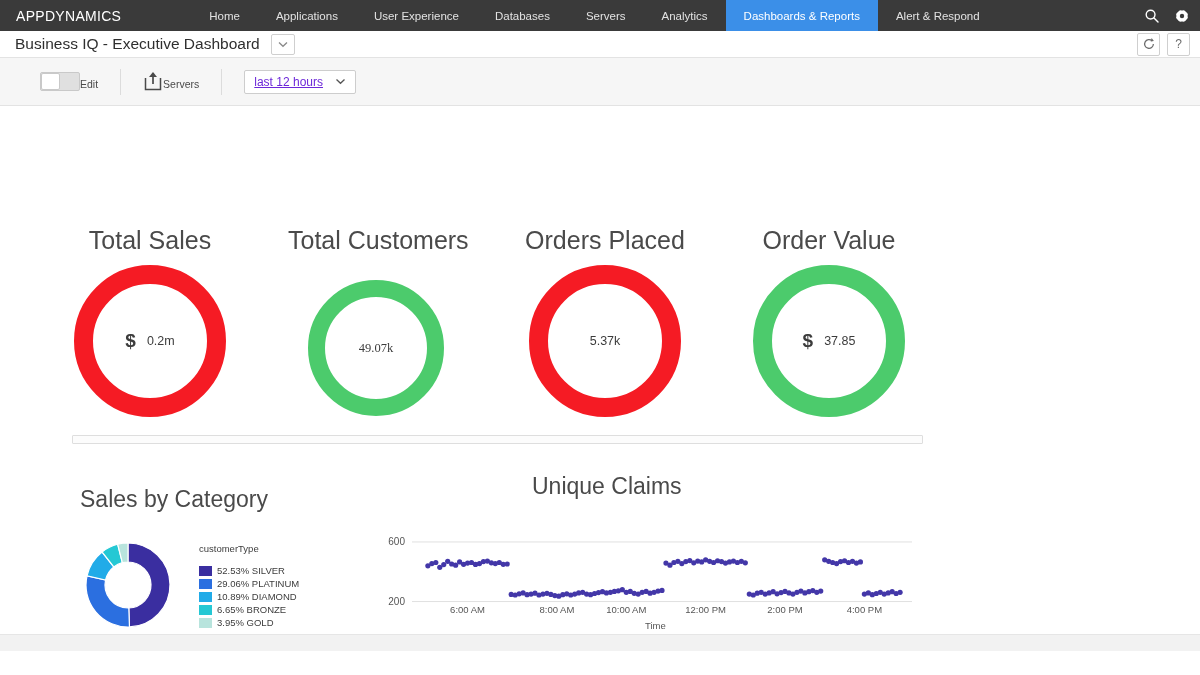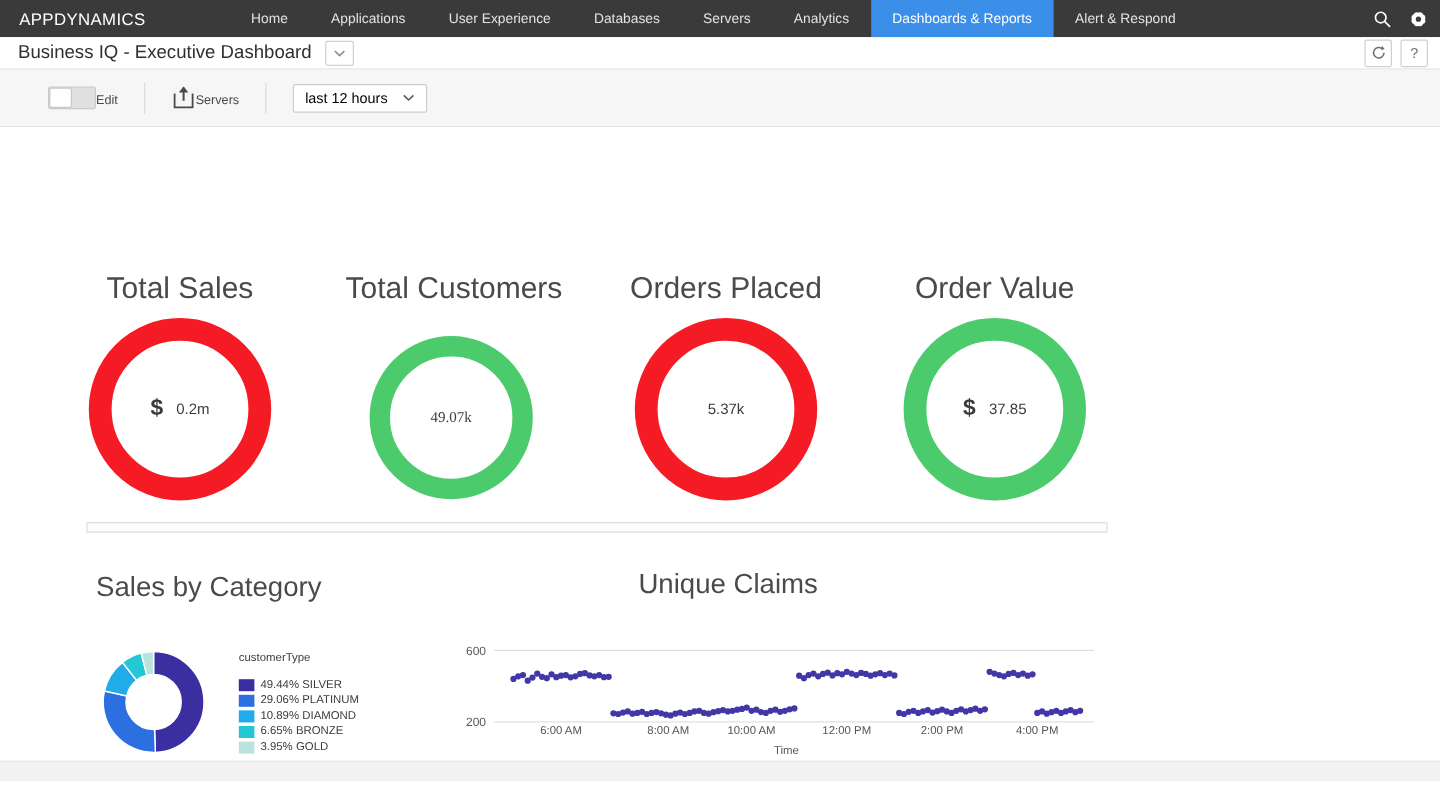--- a/index.html
+++ b/index.html
@@ -78,21 +78,21 @@
     background: #ffffff; border: 1px solid #c9c9c9; border-radius: 2px;
   }
   .tb-label { font-size: 10.5px; color: #4a4a4a; margin-top: 4px; }
   .exp-ico { width: 20px; height: 21px; }
   .timesel {
     margin-left: 22px; height: 24px; min-width: 96px;
     border: 1px solid #cdcdcd; border-radius: 2px; background: #fff;
     display: flex; align-items: center; justify-content: space-between;
     padding: 0 9px; gap: 12px; cursor: pointer;
   }
-  .timesel span { font-size: 12px; color: #000000; }
+  .timesel span { font-size: 12px; color: #6d28d9; text-decoration: underline; }
 
   
   .canvas { position: relative; height: 545px; background: #fff; }
 
   .kpi { position: absolute; text-align: center; }
   .kpi-title {
     font-size: 25px; color: #4a4a4a; font-weight: 400;
     white-space: nowrap; line-height: 1;
   }
   .ring {
@@ -247,37 +247,37 @@
           <div class="ring-inner">
             <span class="cur">$</span>
             <span class="val">37.85</span>
           </div>
         </div>
       </div>
     </div>
 
   <div class="divider-widget"></div>
 
-  <div class="panel-title" style="left:80px; top:372px;">Sales by Category</div>
+  <div class="panel-title" style="left:80px; top:382px;">Sales by Category</div>
   <div class="panel-title" style="left:532px; top:369px;">Unique Claims</div>
 
   <svg id="donut" width="108" height="108" viewBox="0 0 108 108" style="position:absolute; left:74px; top:425px;">
       <path d="M54,12 A42,42 0 0 1 55.464460063772414,95.9744607674907 L54.801966225399184,76.98601422981633 A23,23 0 0 0 54,31 Z" fill="#3a2ea0" stroke="#ffffff" stroke-width="1.2"></path>
       <path d="M55.464460063772414,95.9744607674907 A42,42 0 0 1 13.016020418734193,44.817766193219256 L31.556392134068723,48.97163386771531 A23,23 0 0 0 54.801966225399184,76.98601422981633 Z" fill="#2b6fe0" stroke="#ffffff" stroke-width="1.2"></path>
       <path d="M13.016020418734193,44.817766193219256 A42,42 0 0 1 28.047696623539974,20.977614419061403 L39.78802434146237,35.916312658057436 A23,23 0 0 0 31.556392134068723,48.97163386771531 Z" fill="#21abe8" stroke="#ffffff" stroke-width="1.2"></path>
       <path d="M28.047696623539974,20.977614419061403 A42,42 0 0 1 43.68186707048822,13.287150273544782 L48.349593871934026,31.70486800694119 A23,23 0 0 0 39.78802434146237,35.916312658057436 Z" fill="#24c8d4" stroke="#ffffff" stroke-width="1.2"></path>
       <path d="M43.68186707048822,13.287150273544782 A42,42 0 0 1 53.99999999999999,12 L53.99999999999999,31 A23,23 0 0 0 48.349593871934026,31.70486800694119 Z" fill="#b8e4dd" stroke="#ffffff" stroke-width="1.2"></path>
     </svg>
 
   <div class="legend">
     <div class="legend-head">customerType</div>
     <div id="legend-host">
         <div class="legend-row">
           <span class="swatch" style="background: rgb(58, 46, 160);"></span>
-          <span class="legend-text">49.44% SILVER</span>
+          <span class="legend-text">52.53% SILVER</span>
         </div>
         <div class="legend-row">
           <span class="swatch" style="background: rgb(43, 111, 224);"></span>
           <span class="legend-text">29.06% PLATINUM</span>
         </div>
         <div class="legend-row">
           <span class="swatch" style="background: rgb(33, 171, 232);"></span>
           <span class="legend-text">10.89% DIAMOND</span>
         </div>
         <div class="legend-row">

